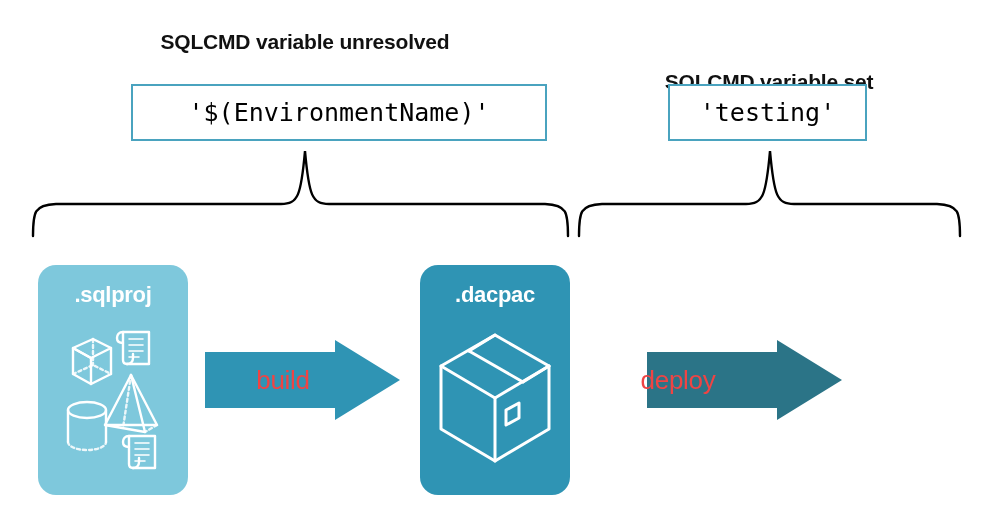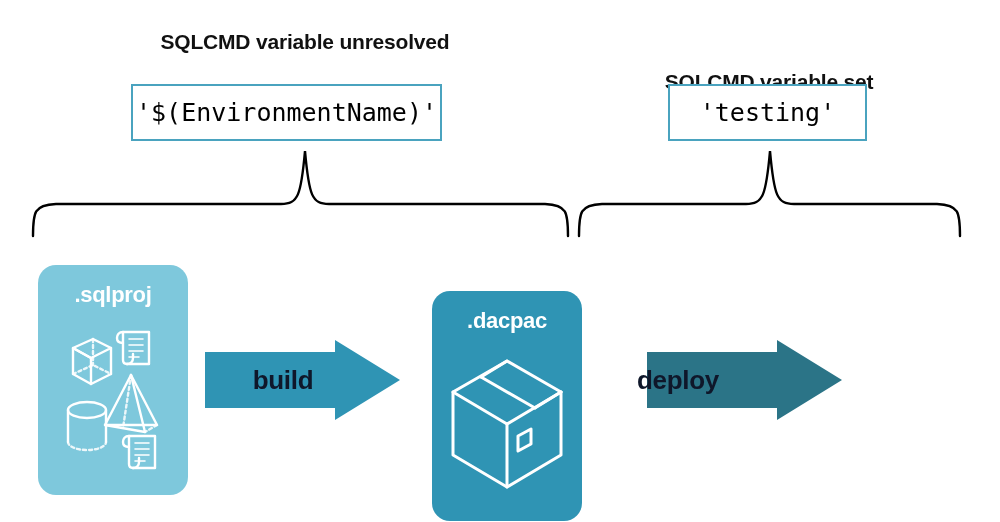--- a/index.html
+++ b/index.html
@@ -43,42 +43,42 @@
     border: 2px solid #4aa3bf;
     background: #ffffff;
     font-family: "DejaVu Sans Mono", "Liberation Mono", monospace;
     font-size: 25px;
     color: #000000;
     display: flex;
     align-items: center;
     justify-content: center;
     white-space: nowrap;
   }
-  #codebox-left  { left: 131px; top: 84px; width: 311px; height: 57px; }
+  #codebox-left  { left: 131px; top: 84px; width: 416px; height: 57px; }
   #codebox-right { left: 668px; top: 84px; width: 199px; height: 57px; text-align: center; }
 
   
   #braces {
     position: absolute;
     left: 0; top: 0;
     width: 1000px;
     height: 522px;
     pointer-events: none;
   }
 
   
   .stagebox {
     position: absolute;
     border-radius: 18px;
     top: 265px;
     width: 150px;
     height: 230px;
   }
   #box-sqlproj  { left: 38px;  background: #7ec8dc; }
-  #box-dacpac   { left: 432px; background: #2f94b4; margin-top: 26px; }
+  #box-dacpac   { left: 420px; background: #2f94b4; }
   #box-database { left: 820px; background: #2b7487; }
 
   .stagebox-label {
     position: absolute;
     top: 17px;
     left: 0;
     width: 100%;
     text-align: center;
     font-family: "Liberation Sans", sans-serif;
     font-weight: bold;
@@ -110,23 +110,23 @@
   .arrow-label {
     position: absolute;
     left: 8px;
     top: 0;
     width: 140px;
     height: 80px;
     display: flex;
     align-items: center;
     justify-content: center;
     font-family: "Liberation Sans", sans-serif;
-    font-weight: bold;
+    font-weight: normal;
     font-size: 26px;
-    color: #0f172a;
+    color: #ef4444;
     white-space: nowrap;
     letter-spacing: -0.3px;
   }
 </style>
 </head>
 <body>
 
 <div id="stage">
 
   <div class="heading" id="heading-left">SQLCMD variable unresolved</div>

